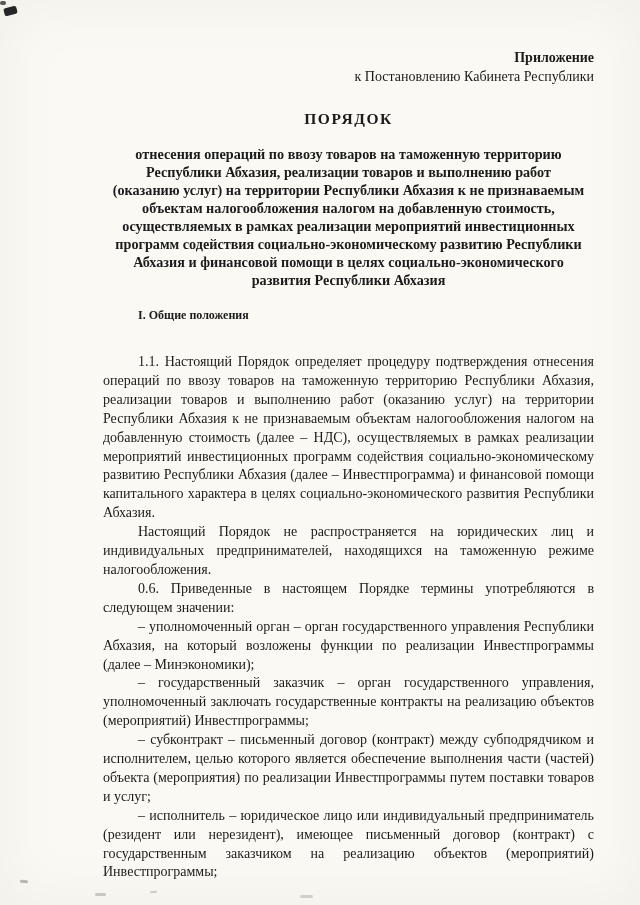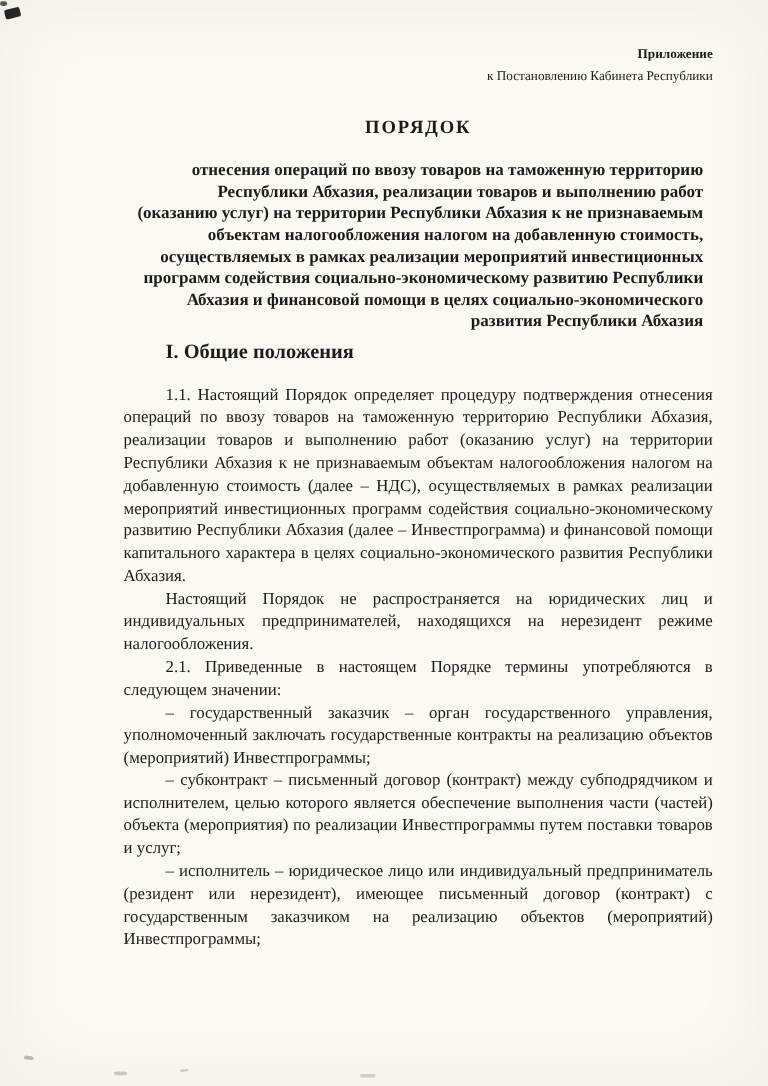--- a/index.html
+++ b/index.html
@@ -19,52 +19,53 @@
     box-shadow: inset 0 0 60px rgba(120,110,90,0.08);
   }
   .content {
     position: absolute;
     left: 103px;
     right: 46px;
     top: 36px;
   }
   .header-block {
     text-align: right;
-    font-size: 11px;
+    font-size: 14px;
     line-height: 19px;
+    margin-top: 12px;
   }
   .header-line.bold { font-weight: bold; }
   .doc-title {
     text-align: center;
     font-size: 15.5px;
     font-weight: bold;
     letter-spacing: 1.5px;
     margin: 24px 0 0 0;
   }
   .doc-subtitle {
-    text-align: right;
+    text-align: center;
     font-weight: bold;
     font-size: 14.2px;
     line-height: 18px;
     margin: 17px 8px 0 8px;
   }
   .section-heading {
-    font-size: 17px;
+    font-size: 12px;
     font-weight: bold;
-    margin: 6px 0 0 0;
+    margin: 19px 0 0 0;
     text-indent: 35px;
   }
   .body-p {
     font-size: 14px;
     line-height: 18.9px;
     text-align: justify;
     text-indent: 35px;
     margin: 0;
   }
-  .body-p.first { margin-top: 18px; }
+  .body-p.first { margin-top: 30px; }
   
   .artifact {
     position: absolute;
     background: #262626;
     border-radius: 2px;
   }
   .a1 { left: 4px;  top: 7px;    width: 13px; height: 8px; transform: rotate(-14deg); }
   .a2 { left: 0px;  top: 1px;    width: 6px;  height: 4px; opacity: .75; }
   .a3 { left: 20px; bottom: 22px; width: 8px; height: 3px; opacity: .30; transform: rotate(8deg); }
   .a4 { left: 95px; bottom: 9px;  width: 11px; height: 3px; opacity: .22; }
@@ -90,20 +91,21 @@
       <div class="header-line">к Постановлению Кабинета Республики</div>
     </div>
 
     <h1 class="doc-title">ПОРЯДОК</h1>
 
     <p class="doc-subtitle">отнесения операций по ввозу товаров на таможенную территорию Республики Абхазия, реализации товаров и выполнению работ (оказанию услуг) на территории Республики Абхазия к не признаваемым объектам налогообложения налогом на добавленную стоимость, осуществляемых в рамках реализации мероприятий инвестиционных программ содействия социально-экономическому развитию Республики Абхазия и финансовой помощи в целях социально-экономического развития Республики Абхазия</p>
 
     <h2 class="section-heading">I. Общие положения</h2>
 
     <p class="body-p first">1.1. Настоящий Порядок определяет процедуру подтверждения отнесения операций по ввозу товаров на таможенную территорию Республики Абхазия, реализации товаров и выполнению работ (оказанию услуг) на территории Республики Абхазия к не признаваемым объектам налогообложения налогом на добавленную стоимость (далее – НДС), осуществляемых в рамках реализации мероприятий инвестиционных программ содействия социально-экономическому развитию Республики Абхазия (далее – Инвестпрограмма) и финансовой помощи капитального характера в целях социально-экономического развития Республики Абхазия.</p>
-    <p class="body-p">Настоящий Порядок не распространяется на юридических лиц и индивидуальных предпринимателей, находящихся на нерезидент режиме налогообложения.</p>
-    <p class="body-p">2.1. Приведенные в настоящем Порядке термины употребляются в следующем значении:</p>
+    <p class="body-p">Настоящий Порядок не распространяется на юридических лиц и индивидуальных предпринимателей, находящихся на таможенную режиме налогообложения.</p>
+    <p class="body-p">0.6. Приведенные в настоящем Порядке термины употребляются в следующем значении:</p>
+    <p class="body-p">– уполномоченный орган – орган государственного управления Республики Абхазия, на который возложены функции по реализации Инвестпрограммы (далее – Минэкономики);</p>
     <p class="body-p">– государственный заказчик – орган государственного управления, уполномоченный заключать государственные контракты на реализацию объектов (мероприятий) Инвестпрограммы;</p>
     <p class="body-p">– субконтракт – письменный договор (контракт) между субподрядчиком и исполнителем, целью которого является обеспечение выполнения части (частей) объекта (мероприятия) по реализации Инвестпрограммы путем поставки товаров и услуг;</p>
     <p class="body-p">– исполнитель – юридическое лицо или индивидуальный предприниматель (резидент или нерезидент), имеющее письменный договор (контракт) с государственным заказчиком на реализацию объектов (мероприятий) Инвестпрограммы;</p>
 
   </div>
 </div>
 
 </body></html>

